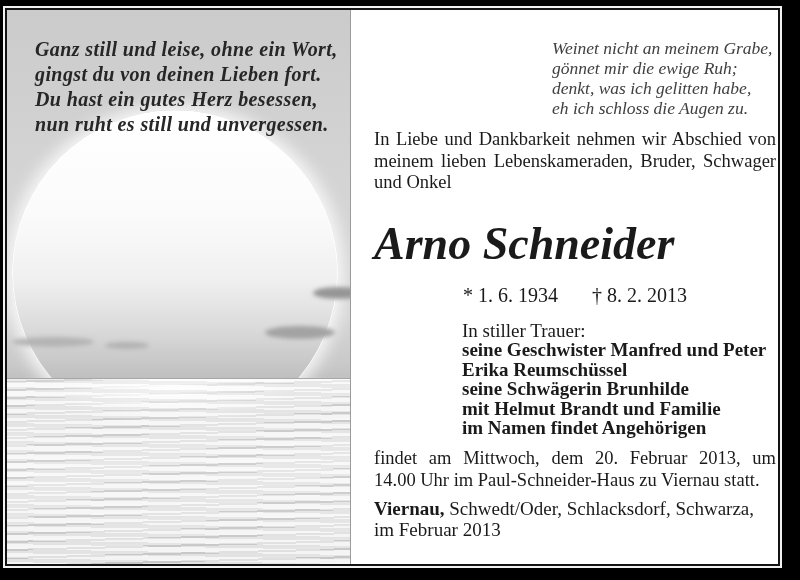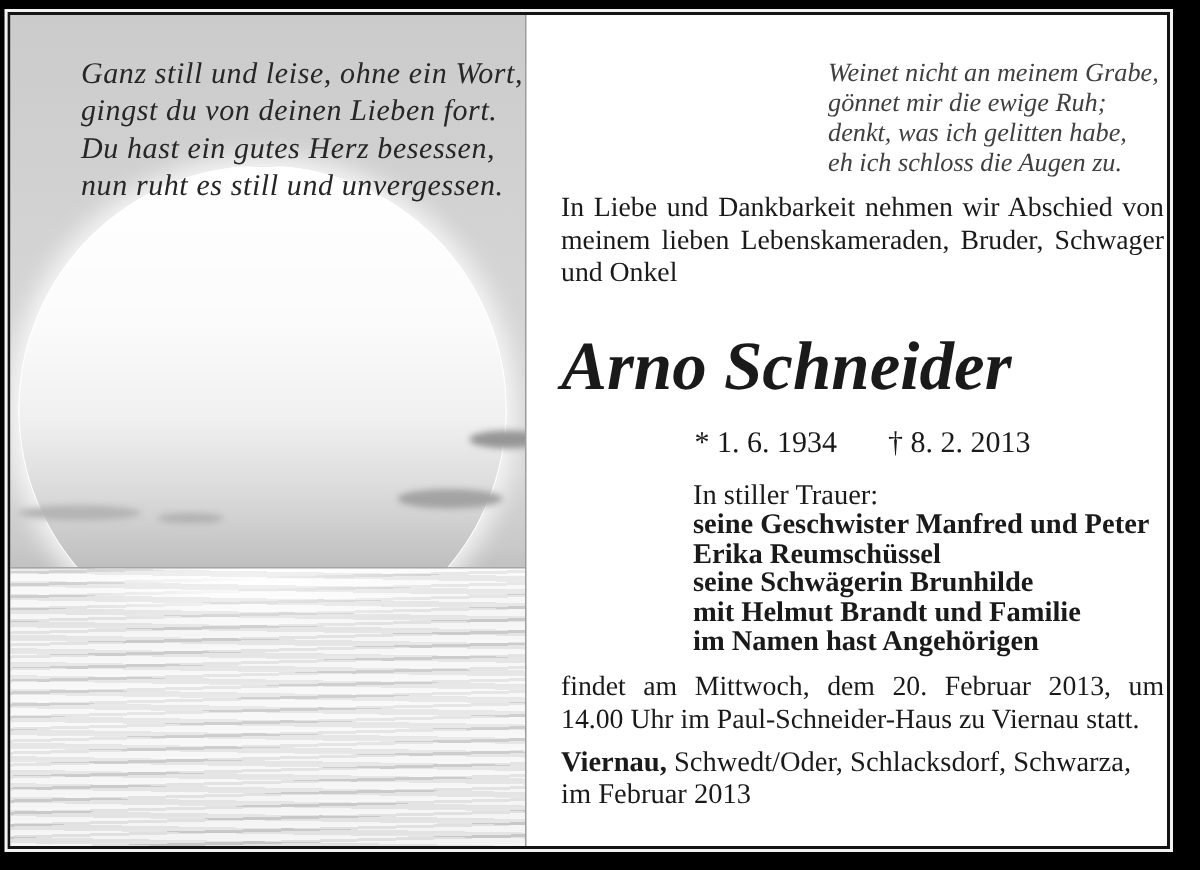--- a/index.html
+++ b/index.html
@@ -38,22 +38,22 @@
     background:
       radial-gradient(ellipse 170px 50px at 165px 8px, rgba(255,255,255,.95), rgba(255,255,255,0) 75%),
       repeating-linear-gradient(178.5deg, rgba(255,255,255,.55) 0 2px, rgba(150,150,150,.22) 2px 4px, rgba(255,255,255,.45) 4px 8px),
       linear-gradient(to bottom,#f1f1f1 0%,#e3e3e3 18%,#ececec 45%,#e7e7e7 70%,#dedede 100%);
   }
   .water::after{
     content:"";position:absolute;inset:0;
     background:repeating-linear-gradient(181deg, rgba(255,255,255,.35) 0 5px, rgba(140,140,140,.12) 5px 9px);
   }
   .photo-poem{
-    position:absolute;left:47px;top:27px;
-    font-style:italic;font-size:20px;line-height:25px;letter-spacing:.4px;color:#262626;
+    position:absolute;left:28px;top:27px;
+    font-style:italic;font-size:20px;line-height:25px;letter-spacing:.4px;color:#262626;font-weight:bold;
   }
   
   .content{position:absolute;left:367px;top:0;width:402px;}
   .poem-right{
     margin:28px 0 0 178px;
     font-style:italic;font-size:17.5px;line-height:20px;color:#404040;
   }
   .jpara{font-size:18.5px;line-height:21.5px;}
   .jpara .jline{text-align:justify;text-align-last:justify;}
   .jpara .jline:last-child{text-align-last:left;}
@@ -112,21 +112,21 @@
       <span class="birth">* 1. 6. 1934</span><span class="death">† 8. 2. 2013</span>
     </div>
 
     <div class="mourning">
       <div class="header">In stiller Trauer:</div>
       <div class="mourner-list">
           <div>seine Geschwister Manfred und Peter</div>
           <div>Erika Reumschüssel</div>
           <div>seine Schwägerin Brunhilde</div>
           <div>mit Helmut Brandt und Familie</div>
-          <div>im Namen hast Angehörigen</div>
+          <div>im Namen findet Angehörigen</div>
         </div>
     </div>
 
     <div class="jpara funeral">
         <div class="jline">findet am Mittwoch, dem 20. Februar 2013, um</div>
         <div class="jline">14.00 Uhr im Paul-Schneider-Haus zu Viernau statt.</div>
       </div>
 
     <div class="sig">
       <div><span class="place">Viernau,</span><span> Schwedt/Oder, Schlacksdorf, Schwarza,</span></div>

